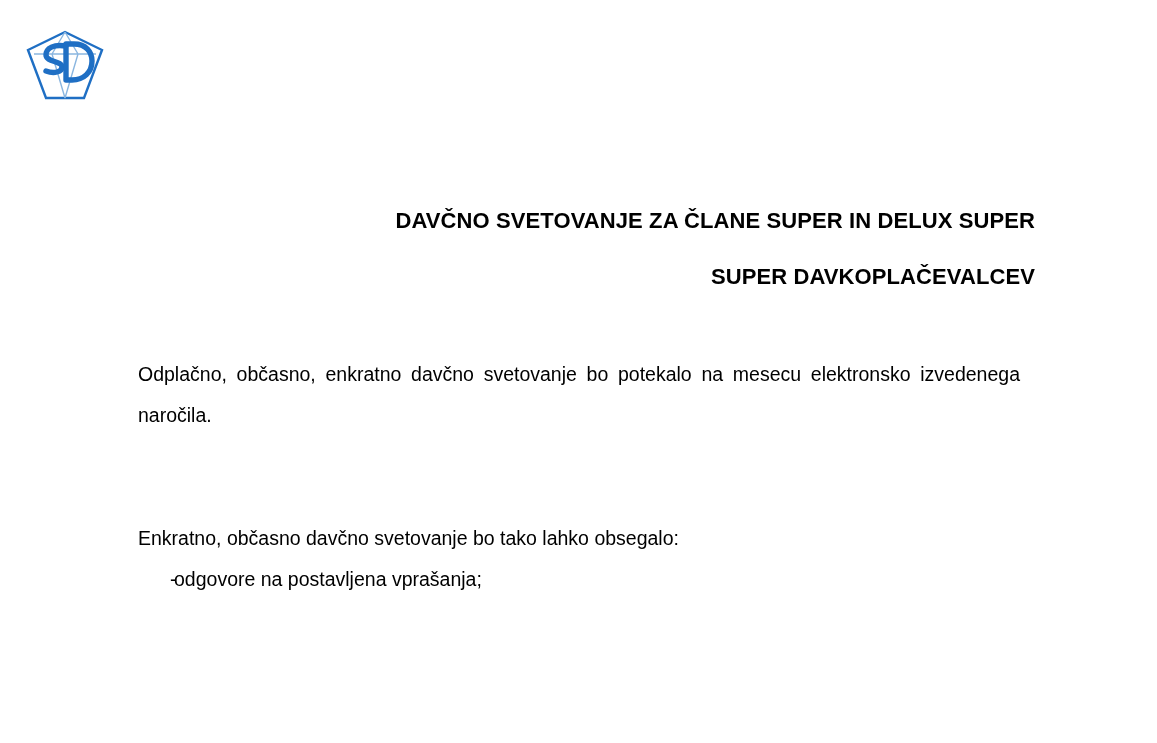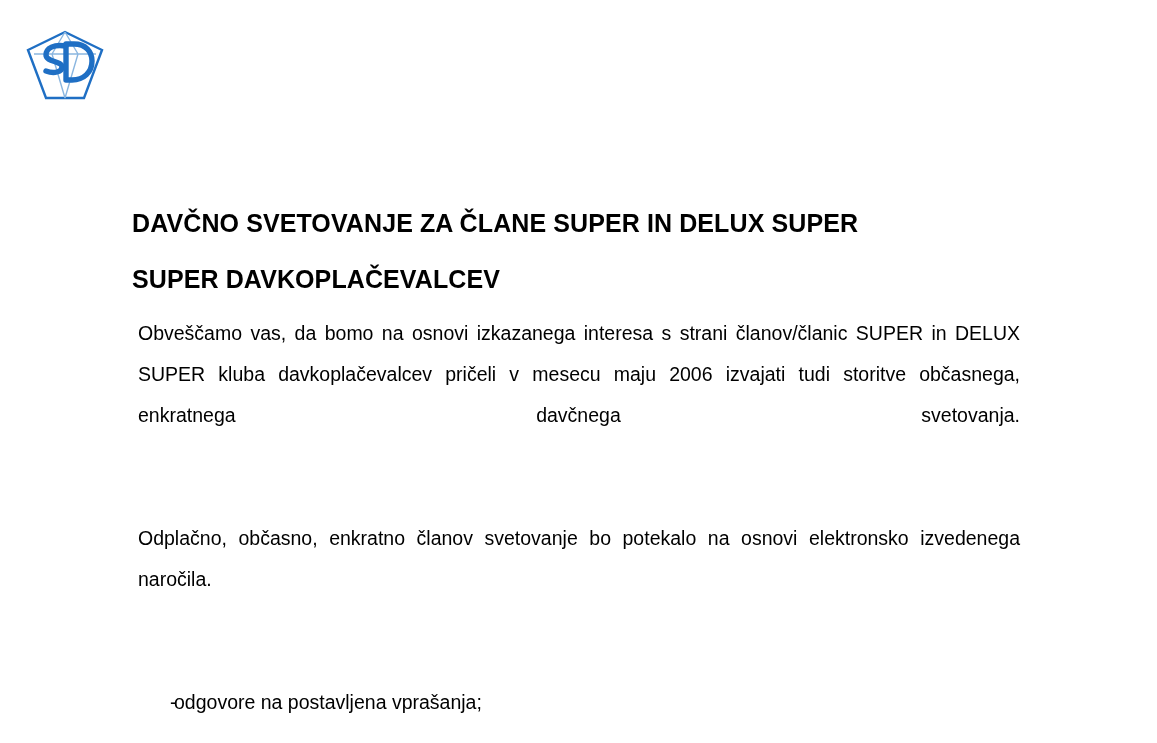--- a/index.html
+++ b/index.html
@@ -30,25 +30,25 @@
     width: 86px;
     height: 72px;
   }
   .logo-wrap svg {
     display: block;
   }
 
   
   .doc-title {
     position: absolute;
-    left: 132px;
+    left: 153px;
     top: 178px;
     width: 882px;
-    text-align: left;
-    font-size: 25px;
+    text-align: right;
+    font-size: 22px;
     font-weight: bold;
     line-height: 56px;
     letter-spacing: 0.1px;
   }
   .doc-title .line {
     display: block;
     white-space: nowrap;
   }
 
   
@@ -117,28 +117,28 @@
     </svg>
   </div>
 
   <h1 class="doc-title">
     <span class="line">DAVČNO SVETOVANJE ZA ČLANE SUPER IN DELUX SUPER</span>
     <span class="line">SUPER DAVKOPLAČEVALCEV</span>
   </h1>
 
   <div class="body-area">
 
-    <p class="para last-full">Obveščamo vas, da bomo na osnovi izkazanega interesa s strani članov/članic SUPER in DELUX SUPER kluba davkoplačevalcev pričeli v mesecu maju 2006 izvajati tudi storitve občasnega, enkratnega davčnega svetovanja.</p>
 
     <div class="gap"></div>
 
-    <p class="para last-full">Odplačno, občasno, enkratno članov svetovanje bo potekalo na osnovi elektronsko izvedenega naročila.</p>
+    <p class="para last-full">Odplačno, občasno, enkratno davčno svetovanje bo potekalo na mesecu elektronsko izvedenega naročila.</p>
 
     <div class="gap"></div>
 
+    <p class="para plain">Enkratno, občasno davčno svetovanje bo tako lahko obsegalo:</p>
 
     <ul class="dash-list">
       <li class="dash-item">
         <span class="dash-marker">-</span>
         <span class="dash-text">odgovore na postavljena vprašanja;</span>
       </li>
 
     </ul>
 
   </div>

